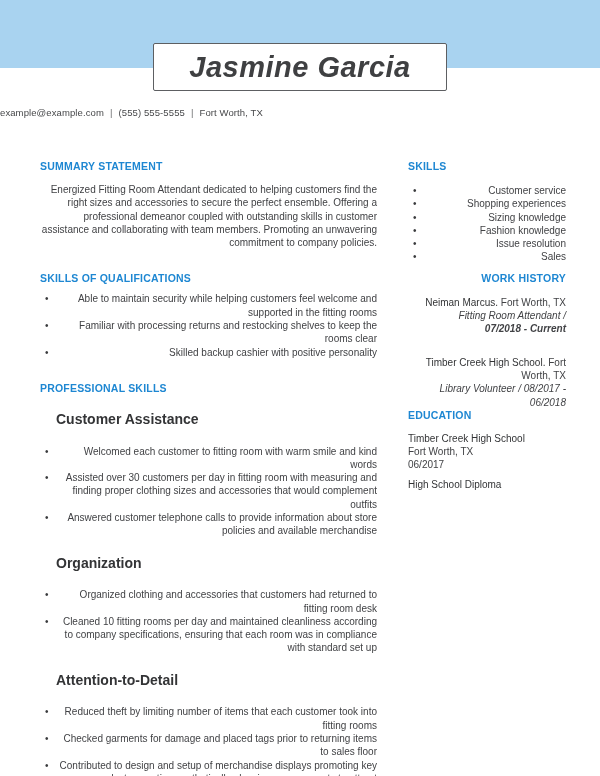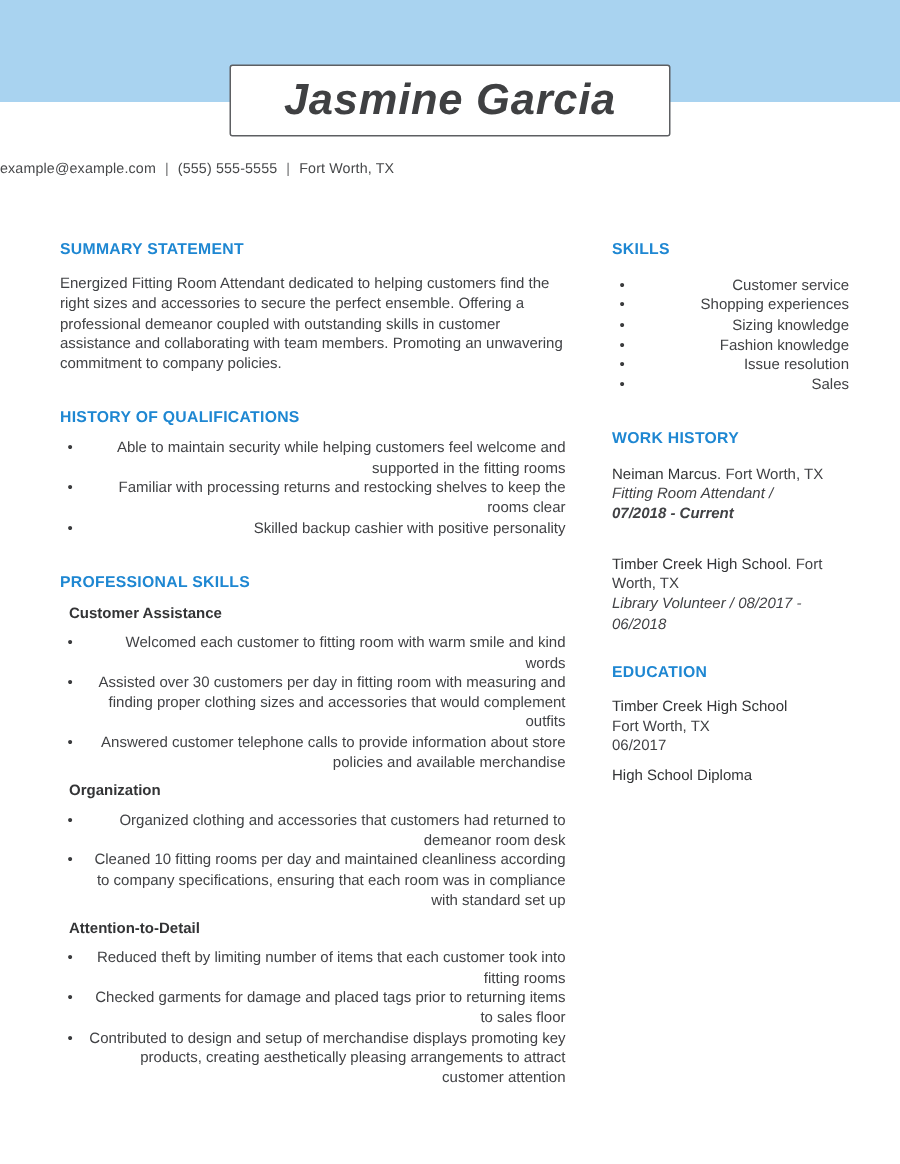--- a/index.html
+++ b/index.html
@@ -36,29 +36,29 @@
   .col-left  { width: 337px; }
   .col-right { width: 158px; }
 
   .sec-heading {
     color: #1e87d2; font-size: 10.5px; font-weight: bold; 
     letter-spacing: 0.2px; margin: 0;
   }
 
   .body-text { font-size: 10px; line-height: 1.33; color: #414245; }
 
-  .summary-p { margin: 11px 0 0 0; }
+  .summary-p { margin: 11px 0 0 0; text-align: right; }
 
   .gap-sec { margin-top: 23px; }
 
   ul.blist { list-style: none; margin: 8px 0 0 0; padding: 0; }
   ul.blist li { position: relative; padding-left: 18px; font-size: 10px; line-height: 1.33; text-align: right; }
   ul.blist li::before { content: "\2022"; position: absolute; left: 5px; top: 0; color: #3a3b3d; }
 
-  .subheading { font-weight: bold; color: #333436; font-size: 10px; line-height: 1.33; margin: 6px; }
+  .subheading { font-weight: bold; color: #333436; font-size: 14px; line-height: 1.33; margin: 16px; }
   .skill-group ul.blist { margin-top: 0; }
   .groups { margin-top: 9px; }
 
   .bold   { font-weight: normal; color: #333436; }
   .italic { font-style: italic; }
 
   .job { margin-top: 12px; font-size: 10px; line-height: 1.33; }
   .job + .job { margin-top: 20px; }
   .job-dates { white-space: nowrap; font-weight: bold; }
 
@@ -83,21 +83,21 @@
   <div class="columns">
 
     <div class="col-left">
 
       <div class="section">
         <h2 class="sec-heading">SUMMARY STATEMENT</h2>
         <p class="body-text summary-p">Energized Fitting Room Attendant dedicated to helping customers find the right sizes and accessories to secure the perfect ensemble. Offering a professional demeanor coupled with outstanding skills in customer assistance and collaborating with team members. Promoting an unwavering commitment to company policies.</p>
       </div>
 
       <div class="section gap-sec">
-        <h2 class="sec-heading">HISTORY OF QUALIFICATIONS</h2>
+        <h2 class="sec-heading">SKILLS OF QUALIFICATIONS</h2>
         <ul class="blist">
           <li>Able to maintain security while helping customers feel welcome and supported in the fitting rooms</li>
           <li>Familiar with processing returns and restocking shelves to keep the rooms clear</li>
           <li>Skilled backup cashier with positive personality</li>
         </ul>
       </div>
 
       <div class="section gap-sec">
         <h2 class="sec-heading">PROFESSIONAL SKILLS</h2>
         <div class="groups">
@@ -107,21 +107,21 @@
             <ul class="blist">
               <li>Welcomed each customer to fitting room with warm smile and kind words</li>
               <li>Assisted over 30 customers per day in fitting room with measuring and finding proper clothing sizes and accessories that would complement outfits</li>
               <li>Answered customer telephone calls to provide information about store policies and available merchandise</li>
             </ul>
           </div>
 
           <div class="skill-group">
             <div class="subheading">Organization</div>
             <ul class="blist">
-              <li>Organized clothing and accessories that customers had returned to demeanor room desk</li>
+              <li>Organized clothing and accessories that customers had returned to fitting room desk</li>
               <li>Cleaned 10 fitting rooms per day and maintained cleanliness according to company specifications, ensuring that each room was in compliance with standard set up</li>
             </ul>
           </div>
 
           <div class="skill-group">
             <div class="subheading">Attention-to-Detail</div>
             <ul class="blist">
               <li>Reduced theft by limiting number of items that each customer took into fitting rooms</li>
               <li>Checked garments for damage and placed tags prior to returning items to sales floor</li>
               <li>Contributed to design and setup of merchandise displays promoting key products, creating aesthetically pleasing arrangements to attract customer attention</li>
@@ -140,21 +140,21 @@
         <ul class="blist" style="margin-top:12px;">
           <li>Customer service</li>
           <li>Shopping experiences</li>
           <li>Sizing knowledge</li>
           <li>Fashion knowledge</li>
           <li>Issue resolution</li>
           <li>Sales</li>
         </ul>
       </div>
 
-      <div class="section" style="margin-top:22px;">
+      <div class="section" style="margin-top:8px;text-align:right;">
         <h2 class="sec-heading">WORK HISTORY</h2>
 
         <div class="job">
           <div>
             <span class="bold">Neiman Marcus.</span>
             <span>Fort Worth, TX</span>
           </div>
           <div class="italic">
             <span>Fitting Room Attendant</span>
             <span>/</span>
@@ -168,21 +168,21 @@
             <span>Fort Worth, TX</span>
           </div>
           <div class="italic">
             <span>Library Volunteer</span>
             <span>/</span>
             <span>08/2017 - 06/2018</span>
           </div>
         </div>
       </div>
 
-      <div class="section" style="margin-top:19px;">
+      <div class="section" style="">
         <h2 class="sec-heading">EDUCATION</h2>
         <div class="edu-block">
           <div class="bold">Timber Creek High School</div>
           <div>Fort Worth, TX</div>
           <div>06/2017</div>
           <div class="bold edu-degree">High School Diploma</div>
         </div>
       </div>
 
     </div>

